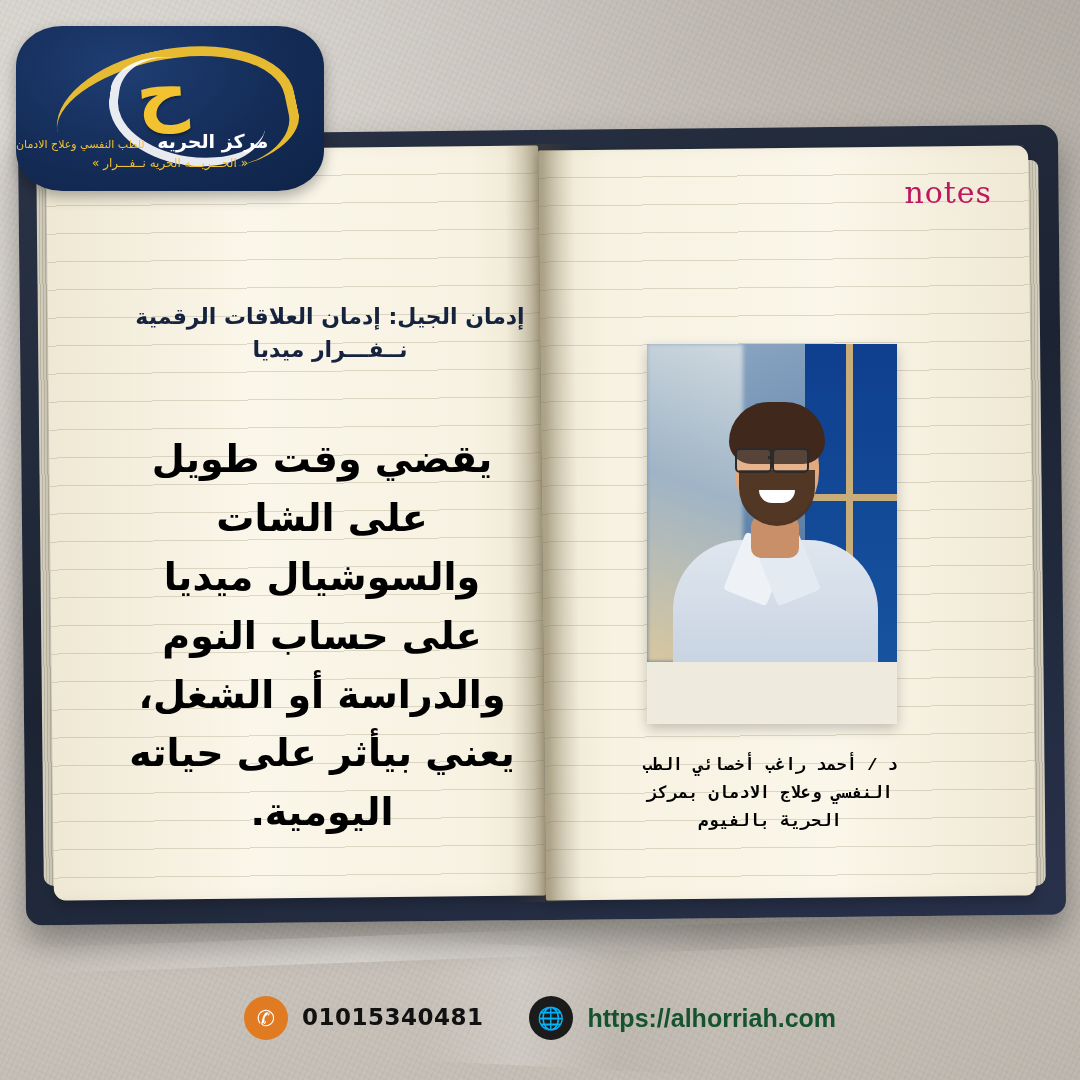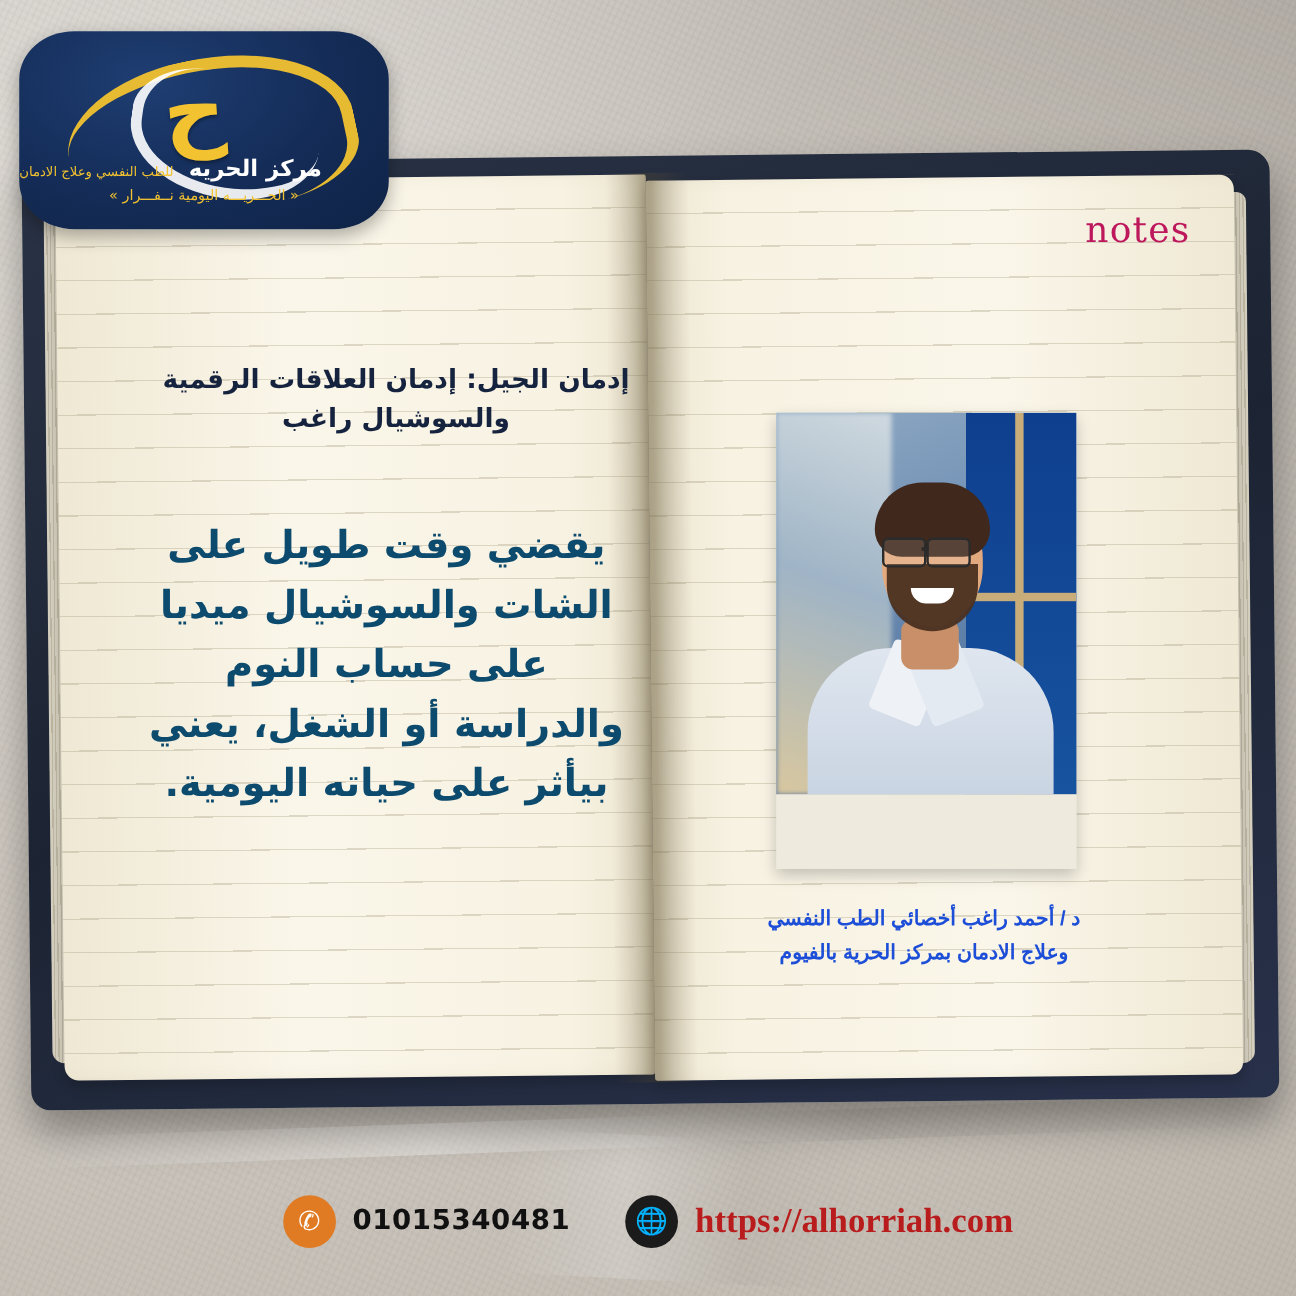--- a/index.html
+++ b/index.html
@@ -137,22 +137,22 @@
     right:540px;top:300px;width:420px;
     text-align:center;
     color:#16233f;
     font-size:22px;font-weight:bold;line-height:1.5;
     direction:rtl;
   }
   #body-text{
     position:absolute;
     right:548px;top:430px;width:420px;
     text-align:center;
-    color:#0c4a6e;
-    font-size:32px;font-weight:bold;line-height:1.55;
+    color:#000000;
+    font-size:38px;font-weight:bold;line-height:1.55;
     direction:rtl;
   }
 
   
   #notes-label{
     position:absolute;right:88px;top:175px;
     color:#be185d;font-size:30px;
     font-family:"DejaVu Serif", serif;
     letter-spacing:1px;
   }
@@ -224,22 +224,22 @@
   #photo .glass-bridge{
     position:absolute;left:121px;top:112px;width:6px;height:2.5px;background:#2b2b2b;
   }
   #photo-caption-strip{
     position:absolute;left:0;bottom:0;width:250px;height:62px;background:#efeade;
   }
 
   #caption{
     position:absolute;left:620px;top:752px;width:300px;
     text-align:center;direction:rtl;
-    color:#1d4ed8;font-size:17px;font-weight:bold;line-height:1.65;
-    font-family:Liberation Sans, sans-serif;
+    color:#000000;font-size:17px;font-weight:bold;line-height:1.65;
+    font-family:Liberation Mono, monospace;
   }
 
   
   #footer{
     position:absolute;left:0;right:0;bottom:22px;height:80px;
     display:flex;align-items:center;justify-content:center;gap:46px;
     direction:ltr;
   }
   .phone-block{display:flex;align-items:center;gap:14px;}
   .icon-circle{
@@ -249,22 +249,22 @@
   }
   .icon-circle.phone{background:#e07b24;}
   .icon-circle.web{background:#1b1b1b;}
   .phones{display:flex;flex-direction:row;line-height:1.18;}
   .phones span{
     font-family:"DejaVu Sans", sans-serif;
     font-size:23px;font-weight:bold;color:#111;letter-spacing:.5px;
   }
   .web-block{display:flex;align-items:center;gap:14px;}
   .web-block .url{
-    font-family:Liberation Serif, serif;
-    font-size:29px;font-weight:bold;color:#b91c1c;
+    font-family:Liberation Sans, sans-serif;
+    font-size:25px;font-weight:bold;color:#14532d;
   }
 </style>
 </head>
 <body>
 
 <div id="bg-cloth"></div>
 <div class="crease" style="left:0;top:930px;width:1080px;height:26px;transform:rotate(-2deg);"></div>
 <div class="crease" style="left:420px;top:948px;width:300px;height:120px;transform:rotate(3deg);opacity:.5;"></div>
 
 <div id="notebook">
@@ -278,21 +278,21 @@
 
   <div class="pages-right">
     <div class="rules"></div>
   </div>
 
   <div class="spine-shadow"></div>
 </div>
 
 <div id="notes-label">notes</div>
 
-<div id="headline">إدمان الجيل: إدمان العلاقات الرقمية والسوشيال راغب</div>
+<div id="headline">إدمان الجيل: إدمان العلاقات الرقمية نــفـــرار ميديا</div>
 <div id="body-text" style="white-space:pre-line;">يقضي وقت طويل على الشات والسوشيال ميديا
 على حساب النوم والدراسة أو الشغل، يعني بيأثر على حياته اليومية.</div>
 
 <div id="photo-card">
   <div id="photo">
     <div class="blur-left"></div>
     <div class="win-frame"></div>
     <div class="win-bar"></div>
     <div class="win-bar2"></div>
     <div class="torso"></div>
@@ -313,21 +313,21 @@
 <div id="caption">د / أحمد راغب أخصائي الطب النفسي وعلاج الادمان بمركز الحرية بالفيوم</div>
 
 <div id="logo">
   <div class="swoosh"></div>
   <div class="swoosh2"></div>
   <div class="arabic-mark">ح</div>
   <div class="name">
     <span>مركز الحريه</span>
     <span class="sub">للطب النفسي وعلاج الادمان</span>
   </div>
-  <div class="slogan">« الحـــريـــه اليومية نــفـــرار »</div>
+  <div class="slogan">« الحـــريـــه الحريه نــفـــرار »</div>
 </div>
 
 <div id="footer">
   <div class="phone-block">
     <div class="icon-circle phone">✆</div>
     <div class="phones">
       <span>01015340481</span>
     </div>
   </div>
   <div class="web-block">

